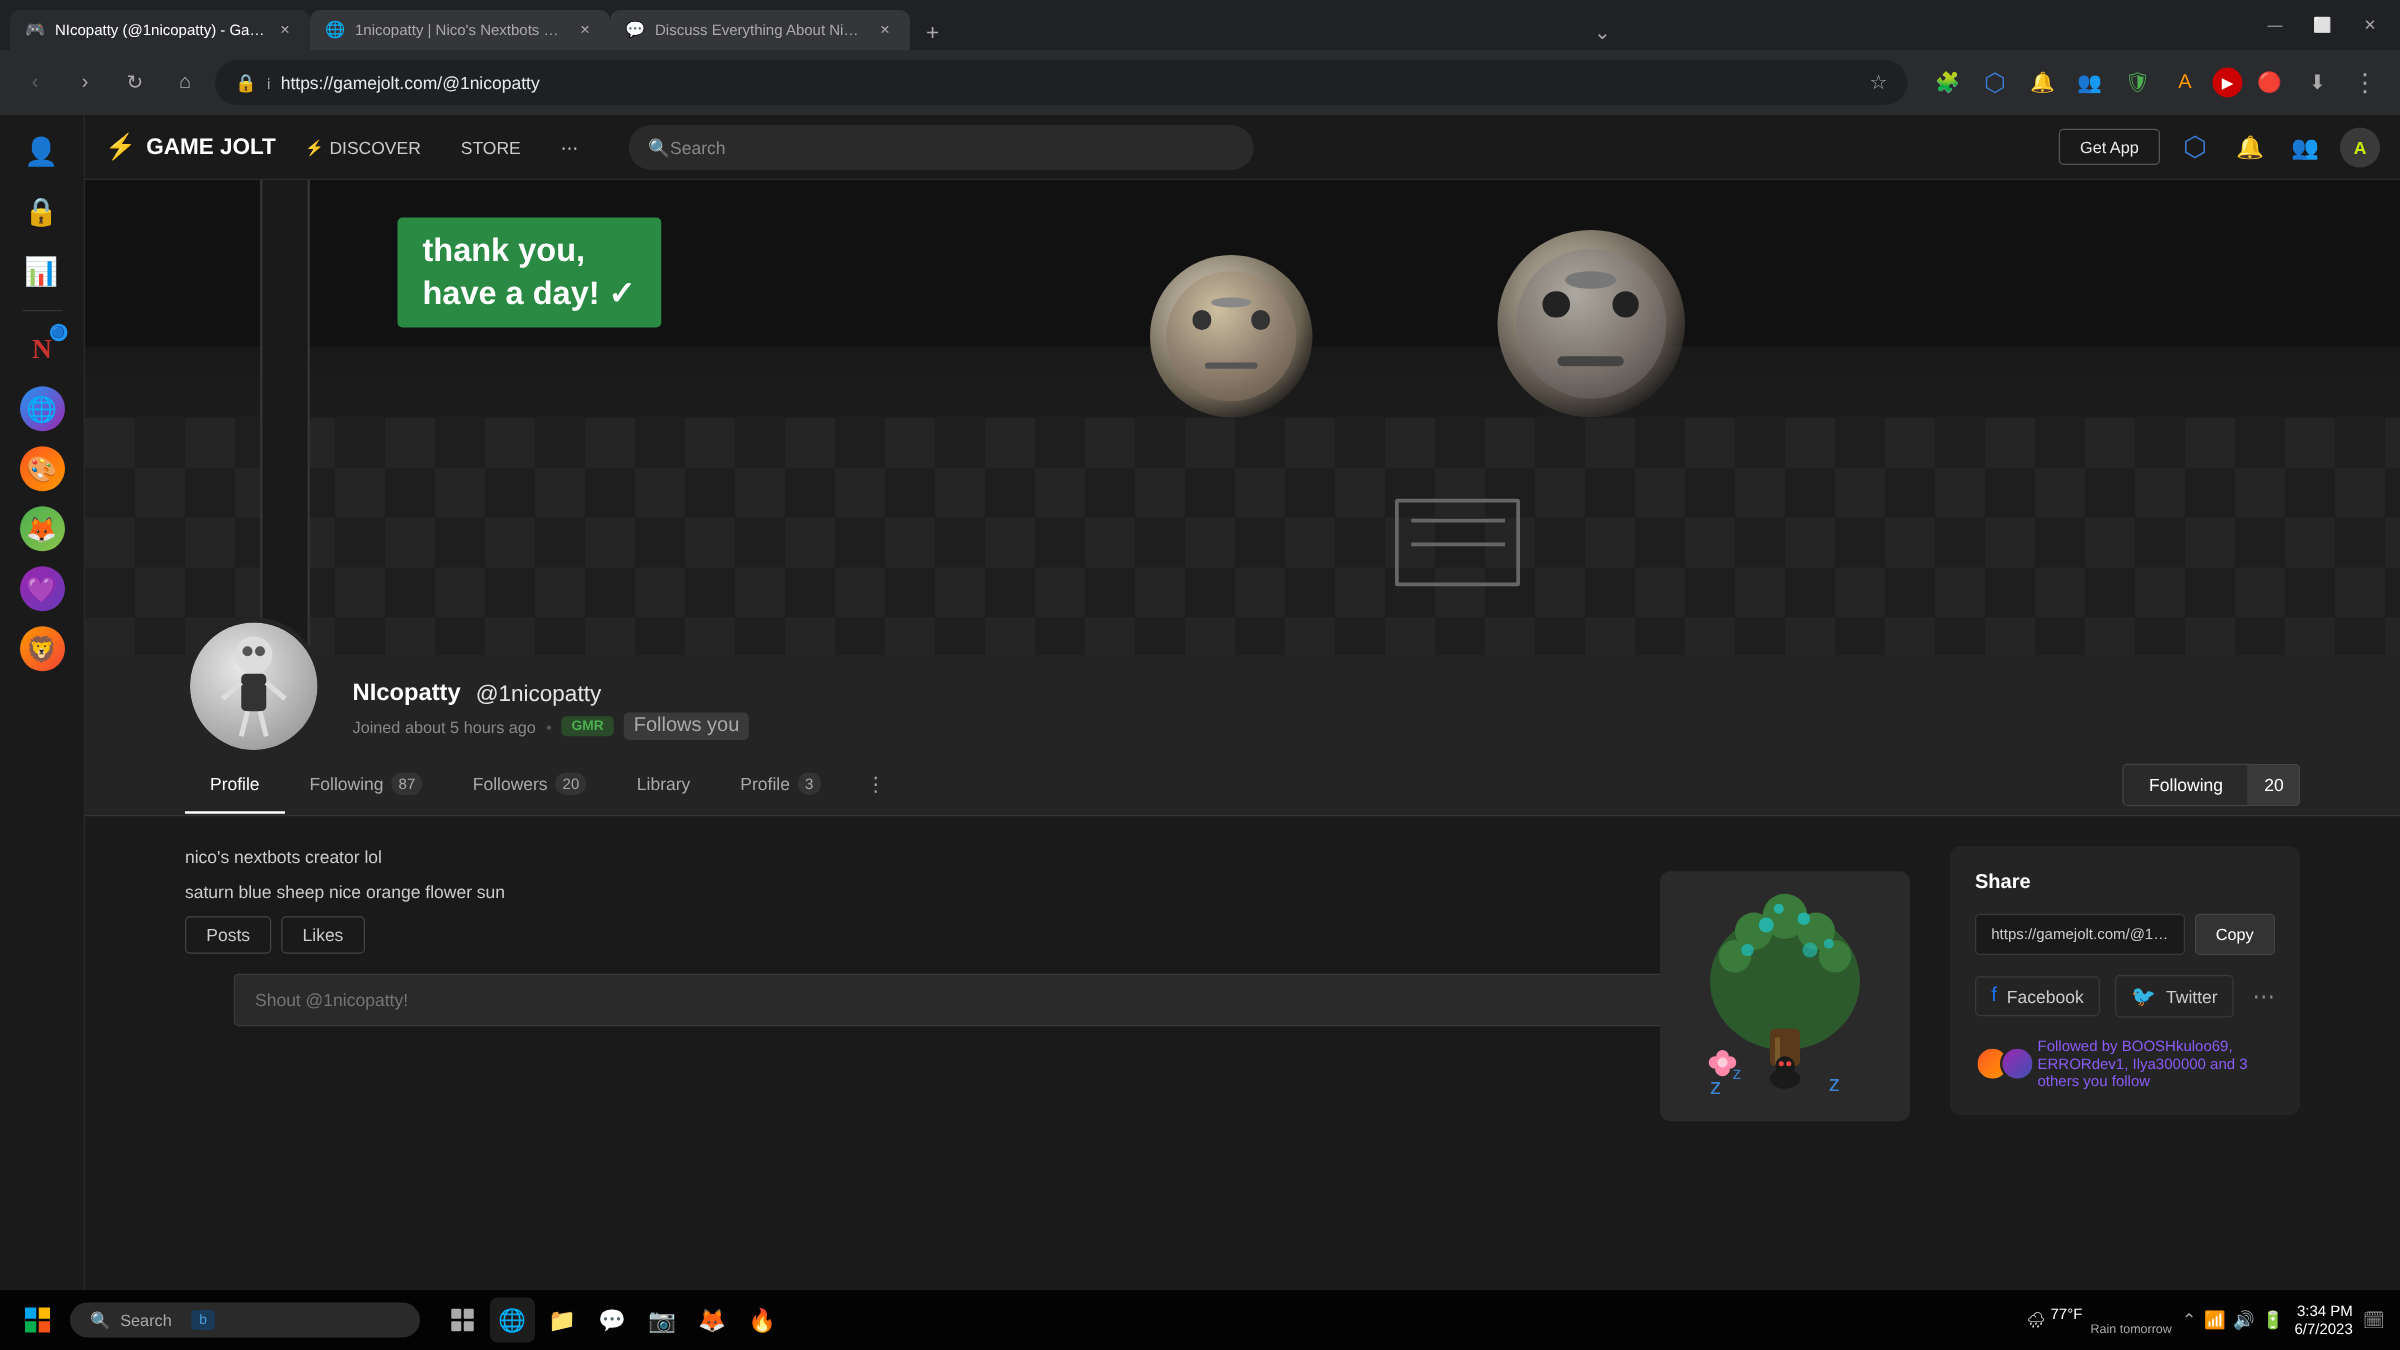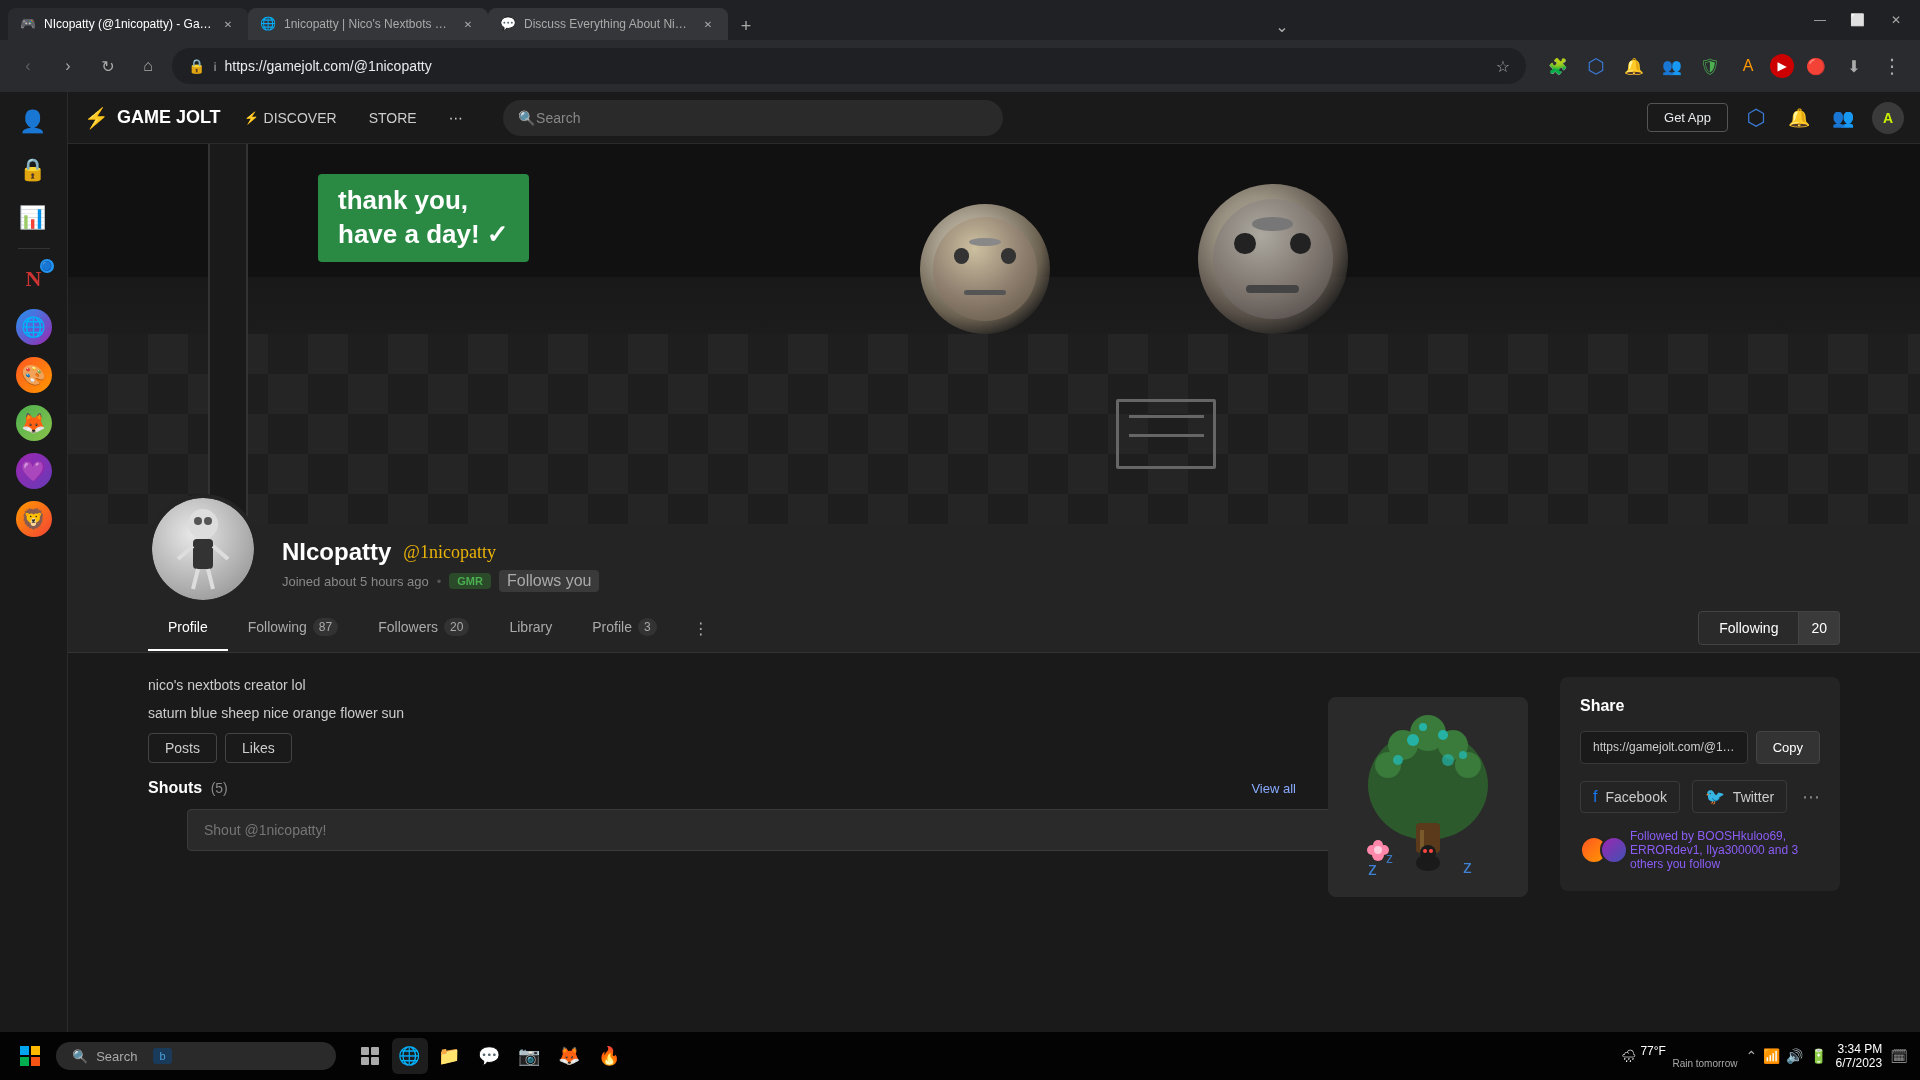--- a/index.html
+++ b/index.html
@@ -60,22 +60,22 @@
     
     .banner-scene { width: 100%; height: 100%; background: #1c1c1c; position: relative; overflow: hidden; }
 
     
     .profile-header-bar { background: #242424; padding: 0 80px; display: flex; align-items: flex-end; gap: 0; position: relative; min-height: 80px; }
     .profile-avatar-wrap { position: relative; margin-top: -50px; margin-right: 24px; flex-shrink: 0; }
     .profile-avatar { width: 110px; height: 110px; border-radius: 50%; border: 4px solid #242424; background: #333; display: flex; align-items: center; justify-content: center; overflow: hidden; }
     .profile-avatar-inner { width: 100%; height: 100%; background: radial-gradient(circle at 40% 35%, #e8e8e8, #888); border-radius: 50%; display: flex; align-items: center; justify-content: center; }
     .profile-info { display: flex; flex-direction: column; padding-bottom: 12px; flex: 1; }
     .profile-name-row { display: flex; align-items: center; gap: 12px; }
-    .profile-username { color: #fff; font-size: 24px; font-weight: bold; }
-    .profile-handle { color: #eab308; font-size: 18px; font-family: Liberation Serif, serif; }
+    .profile-username { color: #fff; font-size: 19px; font-weight: bold; }
+    .profile-handle { color: #e5e5e5; font-size: 18px; }
     .profile-meta { color: #888; font-size: 13px; display: flex; align-items: center; gap: 8px; margin-top: 4px; }
     .badge { background: #2a4a2a; color: #4caf50; padding: 2px 8px; border-radius: 4px; font-size: 11px; font-weight: bold; }
     .badge-follows { background: #3a3a3a; color: #aaa; padding: 2px 8px; border-radius: 4px; font-size: 16px; }
     .profile-tabs { display: flex; align-items: center; gap: 0; background: #242424; border-bottom: 1px solid #333; padding: 0 80px; }
     .profile-tab { padding: 14px 20px; color: #aaa; font-size: 14px; cursor: pointer; display: flex; align-items: center; gap: 6px; border-bottom: 2px solid transparent; }
     .profile-tab.active { color: #fff; border-bottom: 2px solid #fff; }
     .tab-count { background: #333; color: #aaa; padding: 2px 6px; border-radius: 10px; font-size: 12px; }
     .tab-more { margin-left: 8px; color: #aaa; cursor: pointer; padding: 14px 8px; }
     .following-btn { margin-left: auto; display: flex; align-items: center; }
     .following-button { background: #2a2a2a; border: 1px solid #444; color: #fff; padding: 8px 20px; border-radius: 4px 0 0 4px; font-size: 14px; cursor: pointer; }
@@ -374,27 +374,20 @@
           <div class="profile-left">
             <div class="profile-bio">nico's nextbots creator lol</div>
             <div class="profile-bio">saturn blue sheep nice orange flower sun</div>
 
             <div class="posts-likes-tabs">
               <button class="pl-tab">Posts</button>
               <button class="pl-tab">Likes</button>
             </div>
 
             <div class="shouts-section">
-              <div class="shouts-header">
-                <span class="shouts-title">
-                  <span>Shouts</span>
-                  <span class="shouts-count" style="color:#888; font-weight:normal; font-size:14px; margin-left:4px;">(5)</span>
-                </span>
-                <span class="view-all-link">View all</span>
-              </div>
               <input type="text" class="shout-input" placeholder="Shout @1nicopatty!" style="">
             </div>
           </div>
 
           <div style="flex-shrink:0; margin-top: 20px;">
             <div class="game-preview">
 
               <div class="tree-container">
                 <svg width="160" height="180" xmlns="http://www.w3.org/2000/svg">
 

